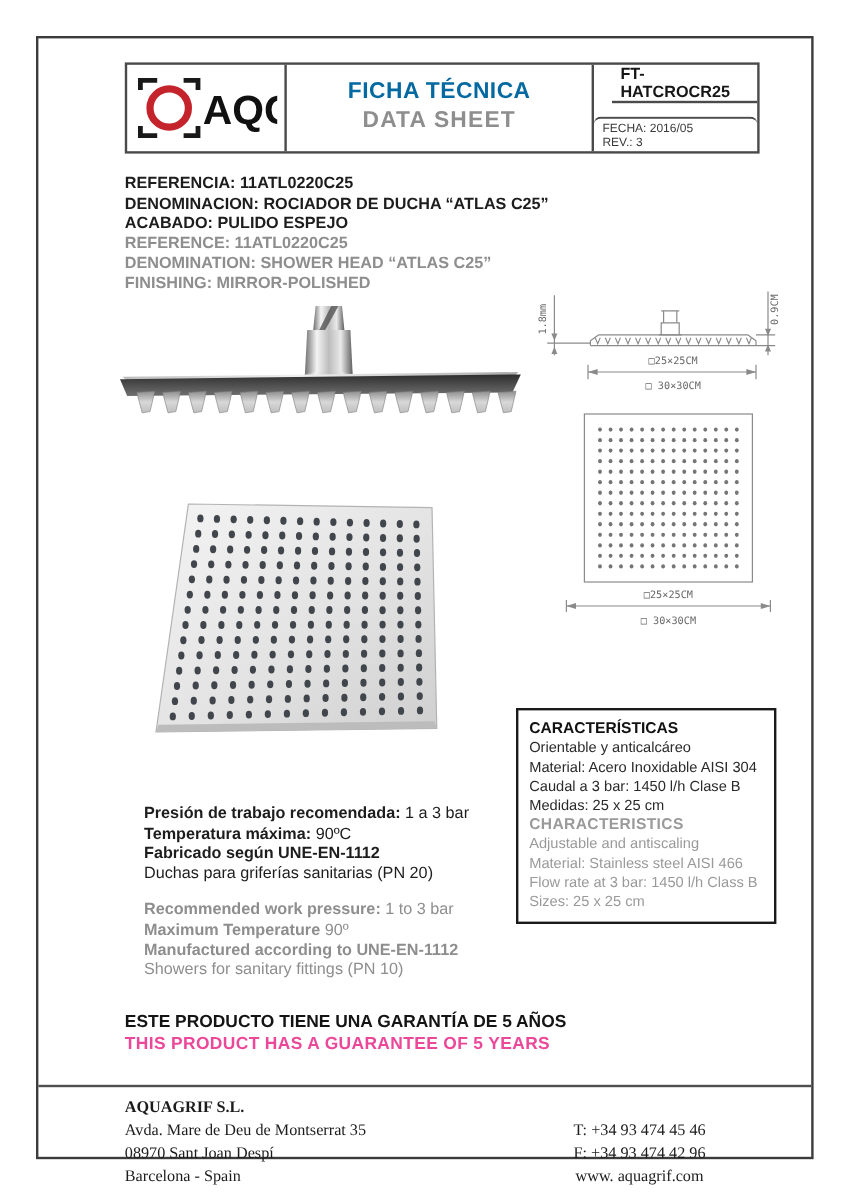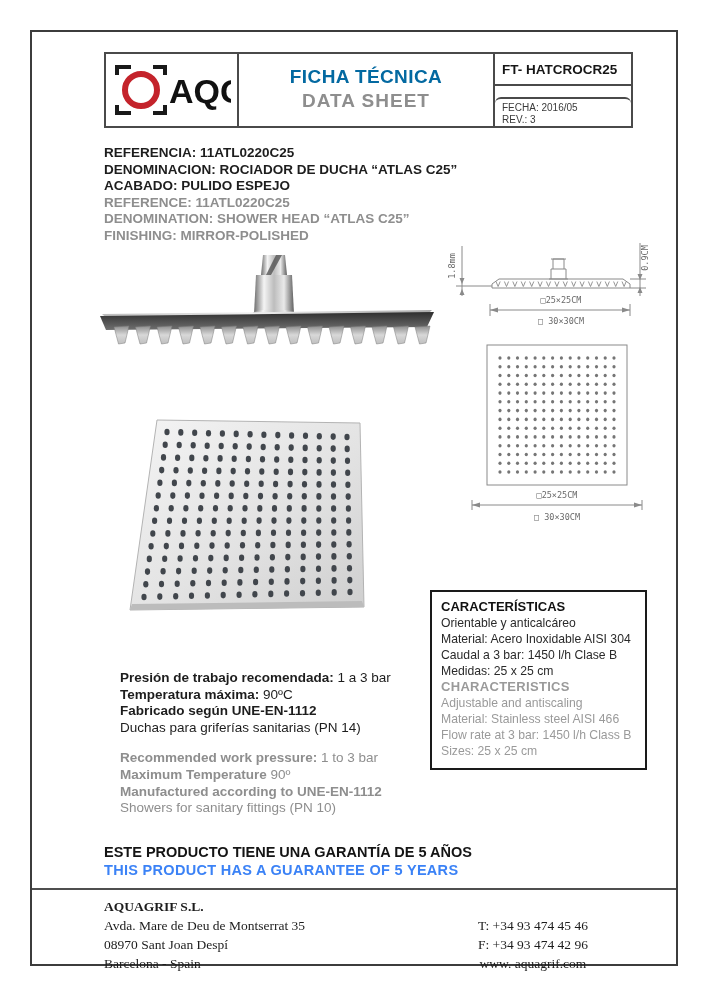--- a/index.html
+++ b/index.html
@@ -7,21 +7,21 @@
   .page { position:relative; width:706px; height:1000px; background:#ffffff; overflow:hidden; }
   .outer { position:absolute; left:30px; top:30px; width:648px; height:936px; border:2px solid #3c3c3c; }
 
   
   .header-table { position:absolute; left:72px; top:20px; width:529px; height:76px; border:2px solid #4a4a4a; display:flex; background:#fff; }
   .cell-logo { width:133px; border-right:2px solid #4a4a4a; display:flex; align-items:center; justify-content:center; }
   .cell-title { flex:1; border-right:2px solid #4a4a4a; text-align:center; padding-top:12px; }
   .title-es { font-size:19px; font-weight:bold; color:#0369a1; letter-spacing:.4px; }
   .title-en { font-size:19px; font-weight:bold; color:#8e8e8e; letter-spacing:1px; margin-top:2px; }
   .cell-right { width:136px; display:flex; flex-direction:column; }
-  .ft-box { height:41px; border-bottom:2px solid #4a4a4a; display:flex; align-items:center; padding-left:7px; font-size:13.5px; font-weight:bold; color:#161616; }
+  .ft-box { height:41px; border-bottom:2px solid #4a4a4a; display:flex; align-items:center; padding-left:7px; font-size:13.5px; font-weight:bold; color:#161616;margin-left:15px; }
   .fecha-box { flex:1; border-top:2px solid #4a4a4a; margin-top:11px; padding:3px 0 0 7px; font-size:10px; line-height:12px; color:#3a3a3a;border-radius:6px; }
 
   
   .ref-block { position:absolute; left:72px; top:113px; font-size:13.5px; font-weight:bold; line-height:16.6px; white-space:nowrap; }
   .ref-block .es { color:#1d1d1d; }
   .ref-block .en { color:#8e8e8e; }
 
   
   .photo-side   { position:absolute; left:58px;  top:212px; width:355px; height:112px; }
   .draw-side    { position:absolute; left:410px; top:206px; width:235px; height:95px;  }
@@ -39,24 +39,24 @@
   
   .specs-block { position:absolute; left:88px; top:638px; font-size:13.5px; line-height:16.6px; white-space:nowrap; }
   .specs-block .es { color:#1d1d1d; }
   .specs-block .en { color:#8e8e8e; }
   .specs-block .gap { height:14px; }
   .specs-block b { font-weight:bold; }
 
   
   .warranty { position:absolute; left:72px; top:811px; font-size:14.5px; font-weight:bold; line-height:18px; white-space:nowrap; }
   .warranty .es { color:#141414; }
-  .warranty .en { color:#3b82f6; letter-spacing:.3px; }
+  .warranty .en { color:#ec4899; letter-spacing:.3px; }
 
   
-  .footer { position:absolute; left:0; right:0; bottom:0; height:76px; border-top:2px solid #4f4f4f; font-family:"Liberation Serif", serif; }
+  .footer { position:absolute; left:0; right:0; bottom:0; height:60px; border-top:2px solid #4f4f4f; font-family:"Liberation Serif", serif; }
   .footer .left { position:absolute; left:72px; top:7px; font-size:13.5px; line-height:19px; color:#1c1c1c; }
   .footer .left .company { font-weight:bold; }
   .footer .right { position:absolute; right:88px; top:26px; font-size:13.5px; line-height:19px; color:#1c1c1c; text-align:center; }
 </style>
 </head>
 <body>
 
 <div class="page">
   <div class="outer">
 
@@ -621,21 +621,21 @@
       <div class="es">
         <b>Presión de trabajo recomendada:</b><span> 1 a 3 bar</span>
       </div>
       <div class="es">
         <b>Temperatura máxima:</b><span> 90ºC</span>
       </div>
       <div class="es">
         <b>Fabricado según UNE-EN-1112</b><span></span>
       </div>
       <div class="es">
-        <b></b><span>Duchas para griferías sanitarias (PN 14)</span>
+        <b></b><span>Duchas para griferías sanitarias (PN 20)</span>
       </div>
       <div class="gap"></div>
       <div class="en">
         <b>Recommended work pressure:</b><span> 1 to 3 bar</span>
       </div>
       <div class="en">
         <b>Maximum Temperature</b><span> 90º</span>
       </div>
       <div class="en">
         <b>Manufactured according to UNE-EN-1112</b><span></span>

